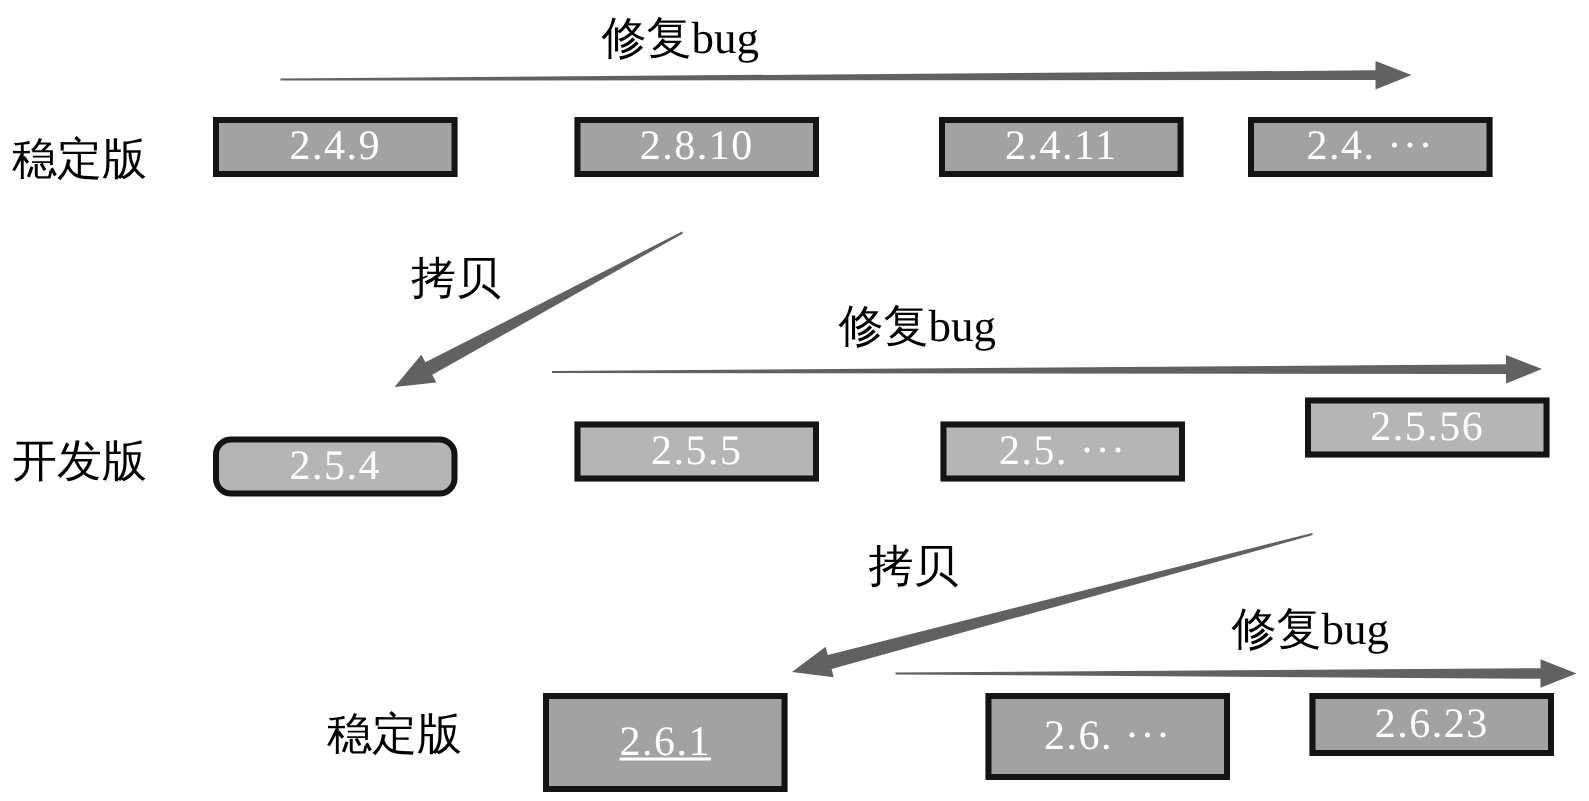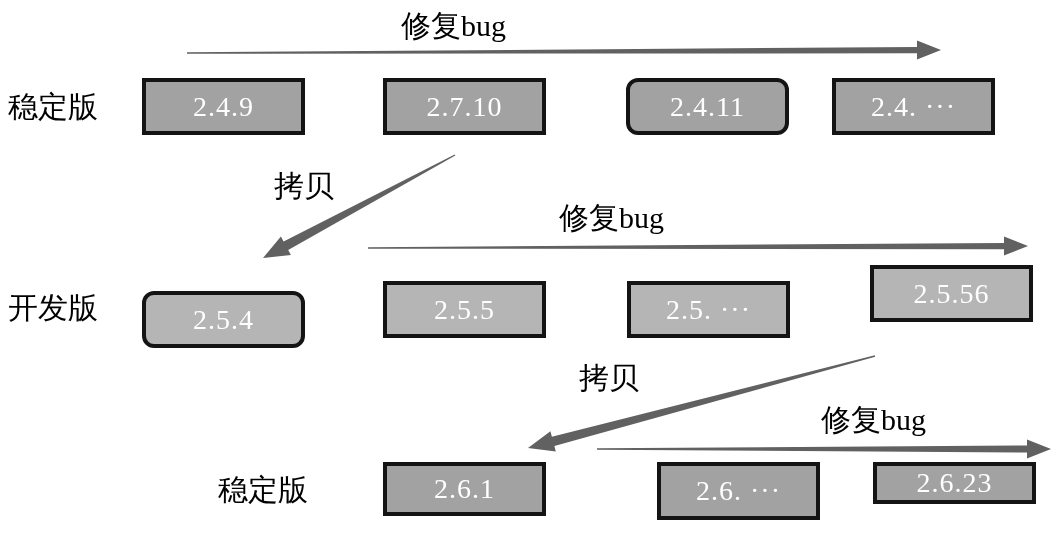--- a/index.html
+++ b/index.html
@@ -22,21 +22,21 @@
     overflow: hidden;
   }
   .arrows {
     position: absolute;
     left: 0; top: 0;
     width: 1059px; height: 534px;
   }
   .arrow-shape { fill: var(--arrow); stroke: none; }
   .vbox {
     position: absolute;
-    height: 57px;
+    height: 40px;
     width: 163px;
     background: var(--stable-box-fill);
     border: 4px solid var(--box-border);
     color: var(--box-text);
     font-size: 28px;
     letter-spacing: 1px;
     display: flex;
     align-items: center;
     justify-content: center;
     line-height: 1;
@@ -67,26 +67,26 @@
   <div class="row-label" style="left:8px; top:291px;">开发版</div>
   <div class="row-label" style="left:218px; top:473px;">稳定版</div>
 
   <div class="arrow-label" style="left:401px; top:9px;">修复bug</div>
   <div class="arrow-label" style="left:274px; top:169px;">拷贝</div>
   <div class="arrow-label" style="left:559px; top:201px;">修复bug</div>
   <div class="arrow-label" style="left:579px; top:361px;">拷贝</div>
   <div class="arrow-label" style="left:821px; top:403px;">修复bug</div>
 
   <div class="vbox" style="left:142px; top:78px;">2.4.9</div>
-  <div class="vbox" style="left:383px; top:78px;">2.7.10</div>
-  <div class="vbox" style="left:626px; top:78px;border-radius:12px;">2.4.11</div>
+  <div class="vbox" style="left:383px; top:78px;">2.8.10</div>
+  <div class="vbox" style="left:626px; top:78px;">2.4.11</div>
   <div class="vbox" style="left:832px; top:78px;">2.4. ···</div>
 
   <div class="vbox dev" style="left:142px; top:291px;border-radius:12px;">2.5.4</div>
   <div class="vbox dev" style="left:383px; top:281px;">2.5.5</div>
   <div class="vbox dev" style="left:627px; top:281px;">2.5. ···</div>
   <div class="vbox dev" style="left:870px; top:265px;">2.5.56</div>
 
-  <div class="vbox" style="left:383px; top:462px; height:54px;">2.6.1</div>
+  <div class="vbox" style="left:362px; top:462px; height:66px;text-decoration:underline;">2.6.1</div>
   <div class="vbox" style="left:657px; top:462px; height:58px;">2.6. ···</div>
   <div class="vbox" style="left:873px; top:462px; height:42px;">2.6.23</div>
 
 </div>
 
 </body></html>

